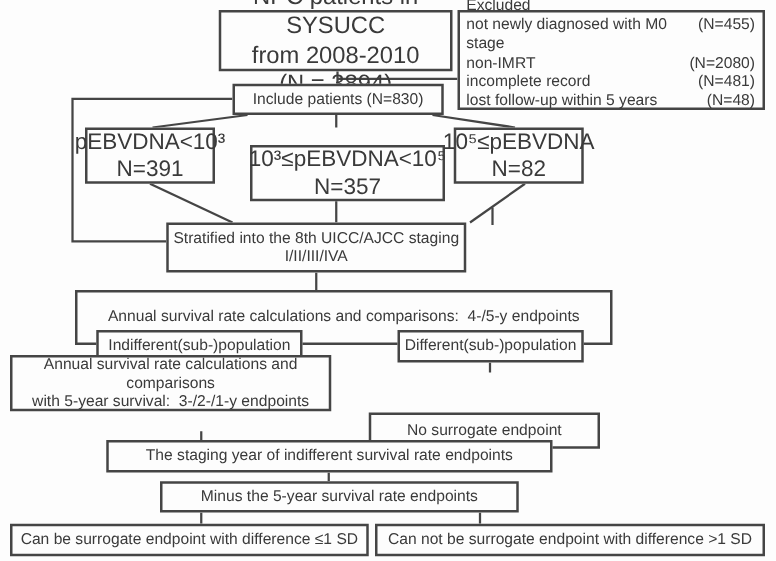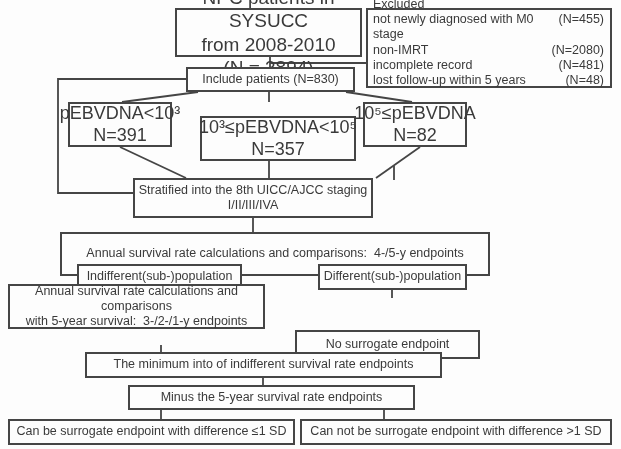--- a/index.html
+++ b/index.html
@@ -130,21 +130,21 @@
   <div class="bx" style="left:8px;top:284px;width:257px;height:45px;">
     <div class="ln">Annual survival rate calculations and comparisons</div>
     <div class="ln">with 5-year survival:  3-/2-/1-y endpoints</div>
   </div>
 
   <div class="bx" style="left:295px;top:298px;width:185px;height:29px;margin-top:32px;">
     <div class="ln">No surrogate endpoint</div>
   </div>
 
   <div class="bx" style="left:85px;top:352px;width:357px;height:26px;">
-    <div class="ln">The minimum into of indifferent survival rate endpoints</div>
+    <div class="ln">The staging year of indifferent survival rate endpoints</div>
   </div>
 
   <div class="bx" style="left:128px;top:385px;width:287px;height:25px;">
     <div class="ln">Minus the 5-year survival rate endpoints</div>
   </div>
 
   <div class="bx" style="left:8px;top:419px;width:287px;height:26px;">
     <div class="ln">Can be surrogate endpoint with difference ≤1 SD</div>
   </div>
 

